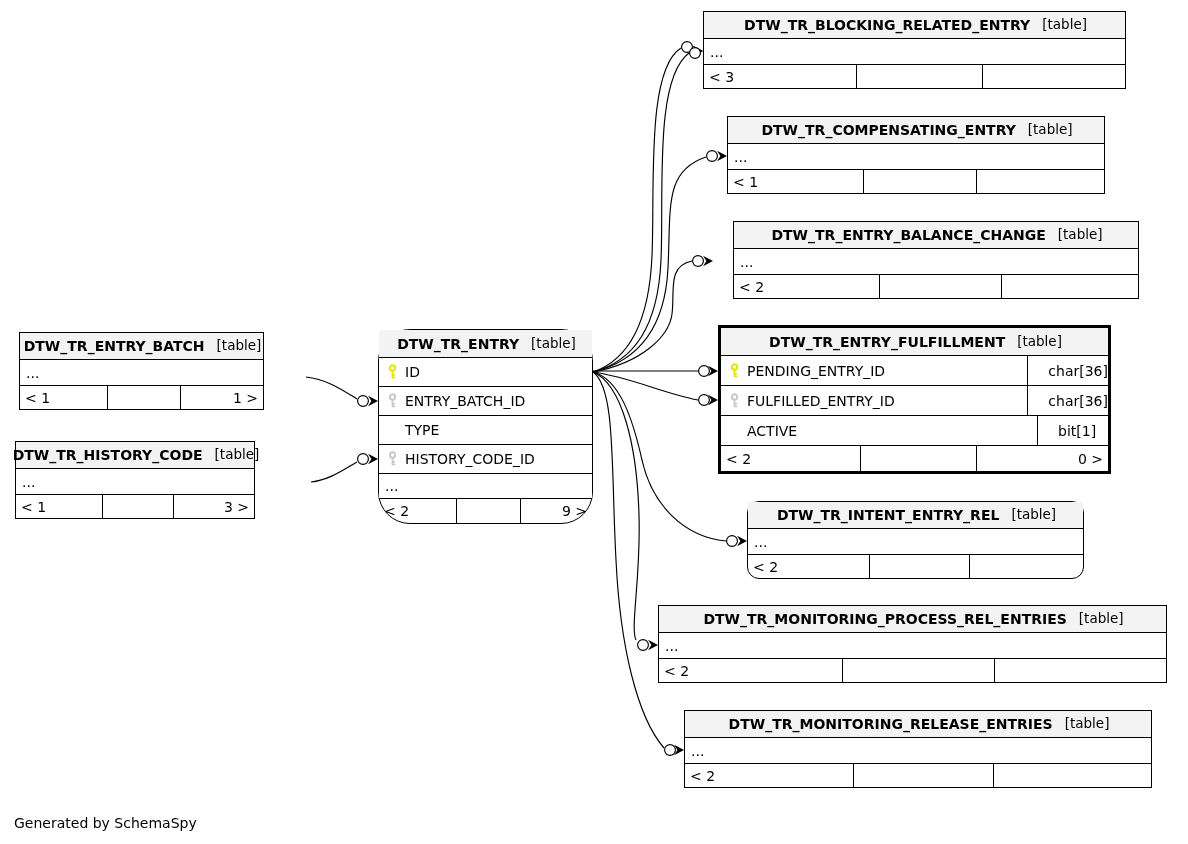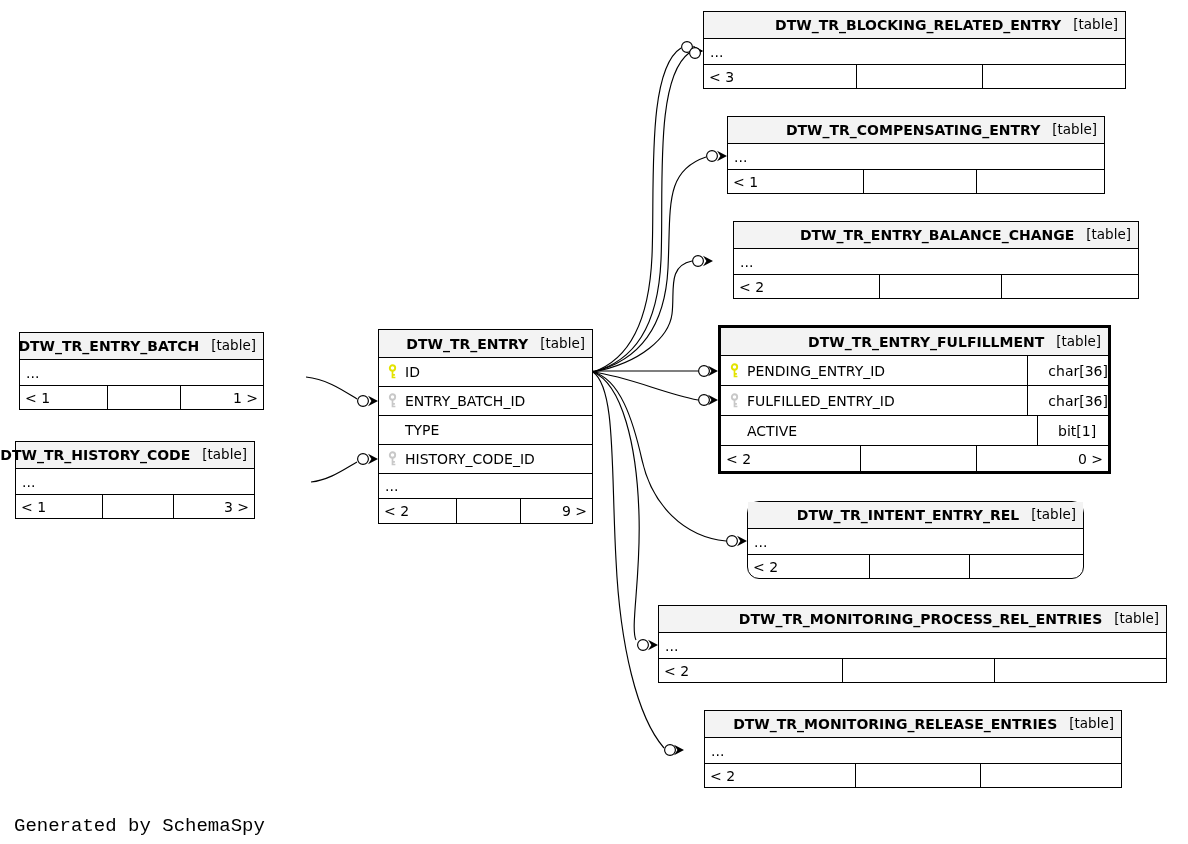--- a/index.html
+++ b/index.html
@@ -8,21 +8,21 @@
     font-family:"DejaVu Sans","Liberation Sans",sans-serif; color:#000;
     overflow:hidden;
   }
   #edges { position:absolute; left:0; top:0; width:1188px; height:844px; }
   .tbl {
     position:absolute; background:#fff; border:1px solid var(--border,#000);
     box-sizing:border-box; font-size:14px; line-height:1;
   }
   .tbl.hl { border-width:3px; }
   .tbl-header {
-    display:flex; justify-content:flex-end; align-items:center;
+    display:flex; justify-content:center; align-items:center;
     background:var(--header-bg,#f3f3f3); border-bottom:1px solid var(--border,#000);
     padding:0 7px 0 9px; box-sizing:border-box;
   }
   .tbl-name { font-weight:bold; white-space:nowrap; }
   .tbl-badge { font-size:13.5px; white-space:nowrap; margin-left:12px; }
   .tbl-row {
     display:flex; align-items:center; border-bottom:1px solid var(--border,#000);
     box-sizing:border-box; background:#fff;
   }
   .row-icon { width:26px; display:flex; justify-content:center; align-items:center; flex:0 0 26px; }
@@ -31,21 +31,21 @@
   .row-type {
     flex:0 0 71px; align-self:stretch; display:flex; align-items:center;
     border-left:1px solid var(--border,#000); padding-left:20px; box-sizing:border-box;
     white-space:nowrap;
   }
   .tbl-footer { display:flex; box-sizing:border-box; }
   .f-cell { box-sizing:border-box; display:flex; align-items:center; white-space:nowrap; }
   .f-left  { width:36%; padding-left:5px; }
   .f-mid   { width:30%; border-left:1px solid var(--border,#000); }
   .f-right { width:34%; border-left:1px solid var(--border,#000); justify-content:flex-end; padding-right:5px; }
-  #note { position:absolute; left:14px; top:815px; font-size:19px;font-family:Liberation Mono, monospace; }
+  #note { position:absolute; left:14px; top:815px; font-size:14px; }
 </style>
 </head>
 <body>
 
 <div id="canvas" style="--bg: #ffffff; --header-bg: #f3f3f3; --border: #000000;">
   <svg id="edges" viewBox="0 0 1188 844" xmlns="http://www.w3.org/2000/svg">
       <path d="M593,372 C628,360 649,324 652,256 C655,188 646,70 681,48" fill="none" stroke="#000000" stroke-width="1.15"></path>
       <path d="M593,372 C634,361 658,327 661,260 C664,193 654,79 689,53" fill="none" stroke="#000000" stroke-width="1.15"></path>
       <path d="M593,372 C638,361 665,329 668,268 C671,207 664,171 706,157" fill="none" stroke="#000000" stroke-width="1.15"></path>
       <path d="M593,372 C641,363 669,337 672,314 C675,291 667,266 692,261" fill="none" stroke="#000000" stroke-width="1.15"></path>
@@ -183,21 +183,21 @@
       </div>
       <div class="tbl-row" style="height: 26px;">
         <span class="row-name pad">...</span>
       </div>
       <div class="tbl-footer" style="height: 23px;">
         <span class="f-cell f-left">&lt; 2</span>
         <span class="f-cell f-mid"></span>
         <span class="f-cell f-right"></span>
       </div>
     </div>
-    <div class="tbl" style="left: 704px; top: 710px; width: 418px;">
+    <div class="tbl" style="left: 684px; top: 710px; width: 468px;">
       <div class="tbl-header" style="height: 27px;">
         <span class="tbl-name">DTW_TR_MONITORING_RELEASE_ENTRIES</span>
         <span class="tbl-badge">[table]</span>
       </div>
       <div class="tbl-row" style="height: 26px;">
         <span class="row-name pad">...</span>
       </div>
       <div class="tbl-footer" style="height: 23px;">
         <span class="f-cell f-left">&lt; 2</span>
         <span class="f-cell f-mid"></span>
@@ -225,21 +225,21 @@
       </div>
       <div class="tbl-row" style="height: 26px;">
         <span class="row-name pad">...</span>
       </div>
       <div class="tbl-footer" style="height: 23px;">
         <span class="f-cell f-left">&lt; 1</span>
         <span class="f-cell f-mid"></span>
         <span class="f-cell f-right">3 &gt;</span>
       </div>
     </div>
-    <div class="tbl" style="left: 378px; top: 329px; width: 215px;">
+    <div class="tbl" style="left: 378px; top: 329px; width: 215px; border-radius: 32px;">
       <div class="tbl-header" style="height: 28px;">
         <span class="tbl-name">DTW_TR_ENTRY</span>
         <span class="tbl-badge">[table]</span>
       </div>
       <div class="tbl-row" style="height: 29px;">
         <span class="row-icon">
           <span style="display: flex;">
             <svg width="11" height="16" viewBox="0 0 11 16">
               <circle cx="5.5" cy="4" r="2.7" fill="none" stroke="#e3e300" stroke-width="1.9"></circle>
               <path d="M5.5 6.8 L5.5 14.3 M5.5 10.9 L7.9 10.9 M5.5 13.5 L8.4 13.5" fill="none" stroke="#e3e300" stroke-width="1.7"></path>

